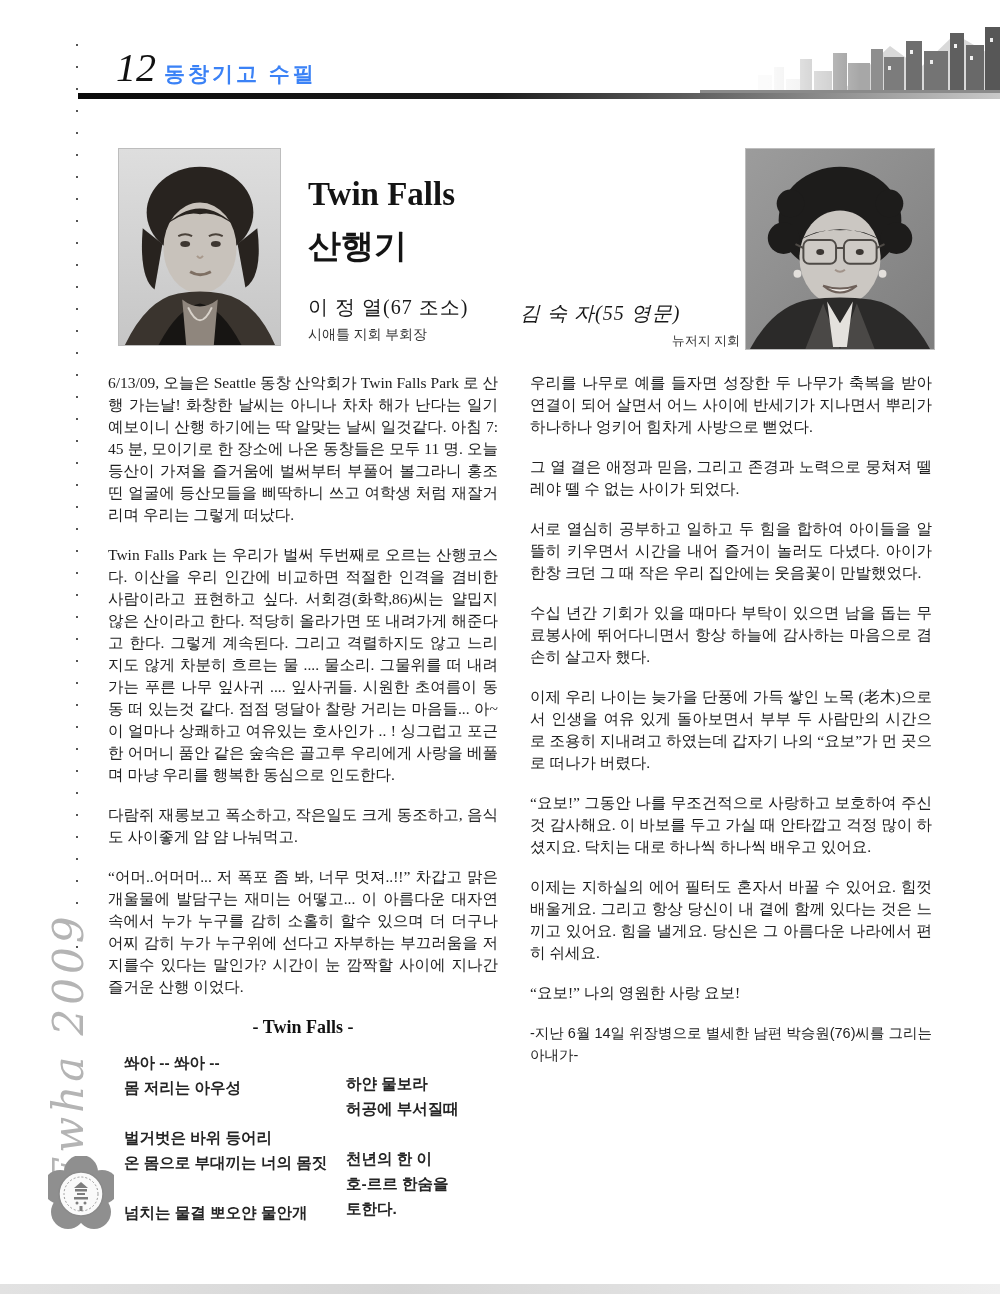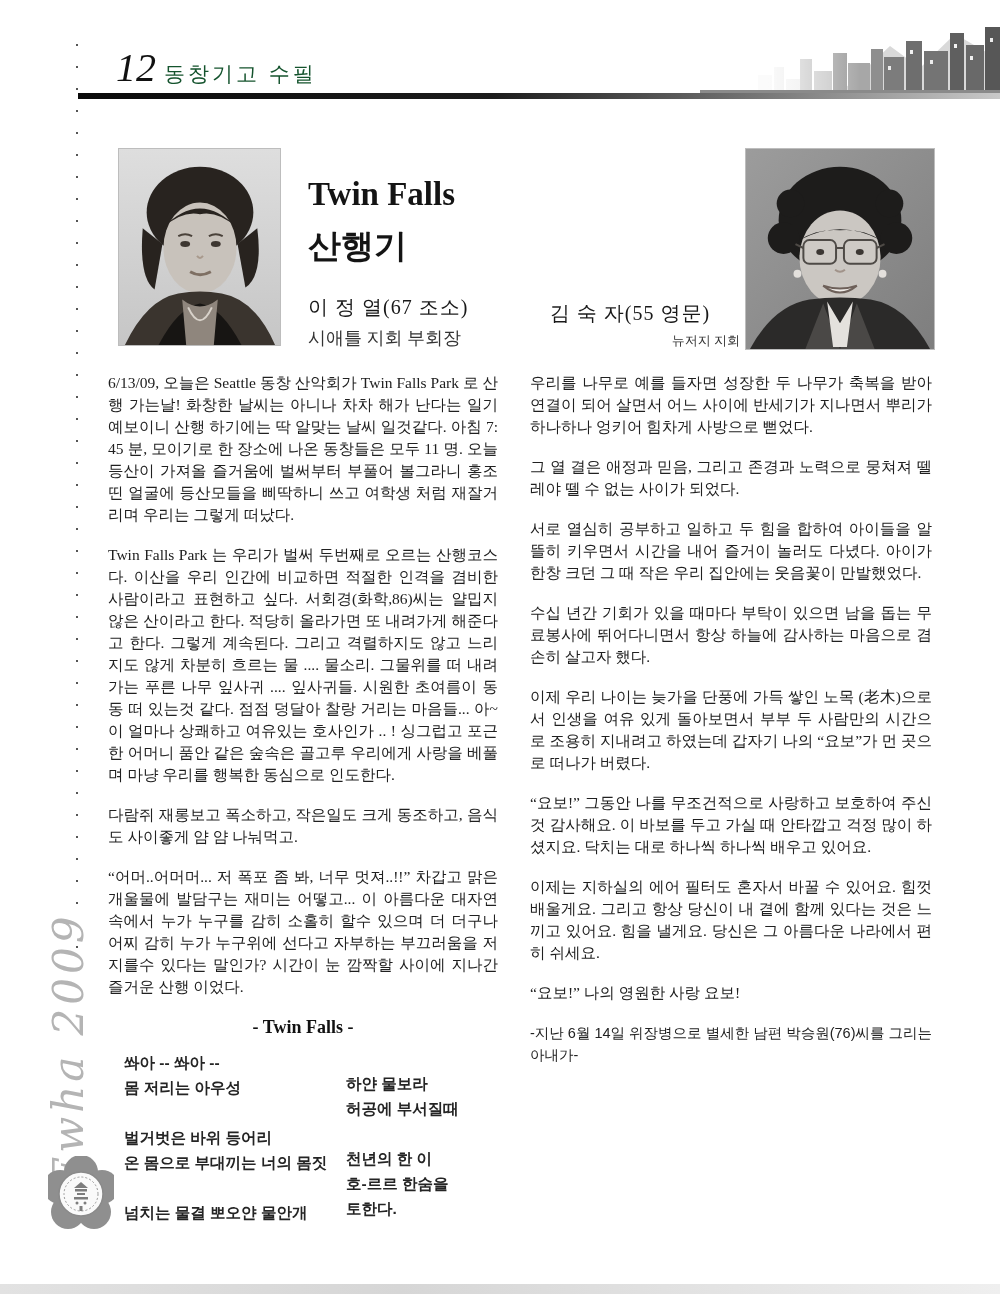--- a/index.html
+++ b/index.html
@@ -4,44 +4,44 @@
 <style>
   html,body{margin:0;padding:0;background:#fff;}
   .page{position:relative;width:1000px;height:1294px;background:#ffffff;overflow:hidden;
         font-family:"Liberation Serif","DejaVu Serif",serif;color:#1c1c1c;}
 
   
   .dotted-line{position:absolute;left:76px;top:44px;width:2px;height:916px;
     background:repeating-linear-gradient(to bottom,#555 0 2px,transparent 2px 22px);}
   .page-num{position:absolute;left:116px;top:44px;font-size:40px;font-style:italic;
     font-family:"Liberation Serif","DejaVu Serif",serif;color:#111;}
-  .section-title{position:absolute;left:164px;top:60px;font-size:21px;font-weight:normal;
-    font-family:"Liberation Sans","DejaVu Sans",sans-serif;letter-spacing:3px;color:#14532d;}
+  .section-title{position:absolute;left:164px;top:60px;font-size:21px;font-weight:bold;
+    font-family:"Liberation Sans","DejaVu Sans",sans-serif;letter-spacing:3px;color:#3b82f6;}
   .header-rule{position:absolute;left:78px;top:93px;width:922px;height:6px;
     background:linear-gradient(to right,#0a0a0a 0%,#1c1c1c 45%,#8f8f8f 82%,#c9c9c9 100%);}
   .skyline{position:absolute;right:0;top:20px;width:300px;height:73px;}
 
   
   .photo{position:absolute;border:1px solid #bdbdbd;box-sizing:border-box;}
   .photo-left{left:118px;top:148px;width:163px;height:198px;}
   .photo-right{left:745px;top:148px;width:190px;height:202px;}
   .photo svg{display:block;width:100%;height:100%;}
 
   
   .l-title{position:absolute;left:308px;top:168px;width:200px;font-size:33px;font-weight:600;
     line-height:52px;color:#141414;}
   .l-author{position:absolute;left:308px;top:294px;font-size:20px;letter-spacing:1px;color:#181818;}
-  .l-role{position:absolute;left:308px;top:326px;font-size:18px;color:#333;}
+  .l-role{position:absolute;left:308px;top:326px;font-size:14px;color:#333;}
 
   
   .r-titleblock{position:absolute;left:520px;top:134px;width:220px;text-align:right;}
   .r-title{font-size:36px;font-weight:bold;line-height:55px;color:#111;
     font-family:"Liberation Serif","DejaVu Serif",serif;}
-  .r-author{position:absolute;left:520px;top:300px;width:220px;text-align:center;
-    font-size:20px;letter-spacing:1px;color:#181818;}
+  .r-author{position:absolute;left:520px;top:300px;width:220px;text-align:left;
+    font-size:20px;letter-spacing:1px;color:#181818;font-style:italic;}
   .r-role{position:absolute;left:520px;top:332px;width:220px;text-align:right;
     font-size:13px;color:#333;}
 
   
   .col{position:absolute;top:372px;font-size:15.5px;line-height:22px;text-align:justify;
     word-break:break-all;color:#202020;}
   .col p{margin:0 0 18px 0;}
   .col-left{left:108px;width:390px;}
   .col-right{left:530px;width:402px;}
   .footnote{font-family:"Liberation Sans","DejaVu Sans",sans-serif;font-size:14.5px;

